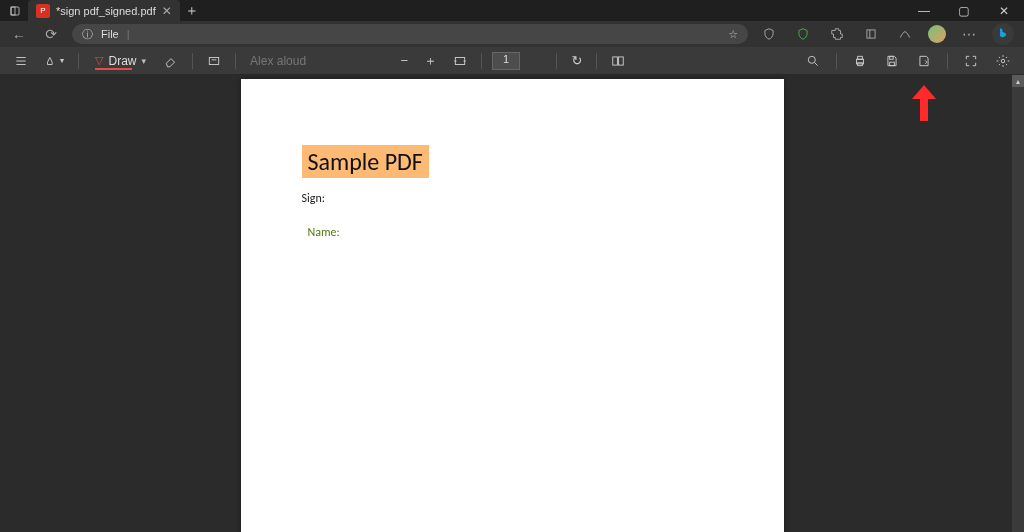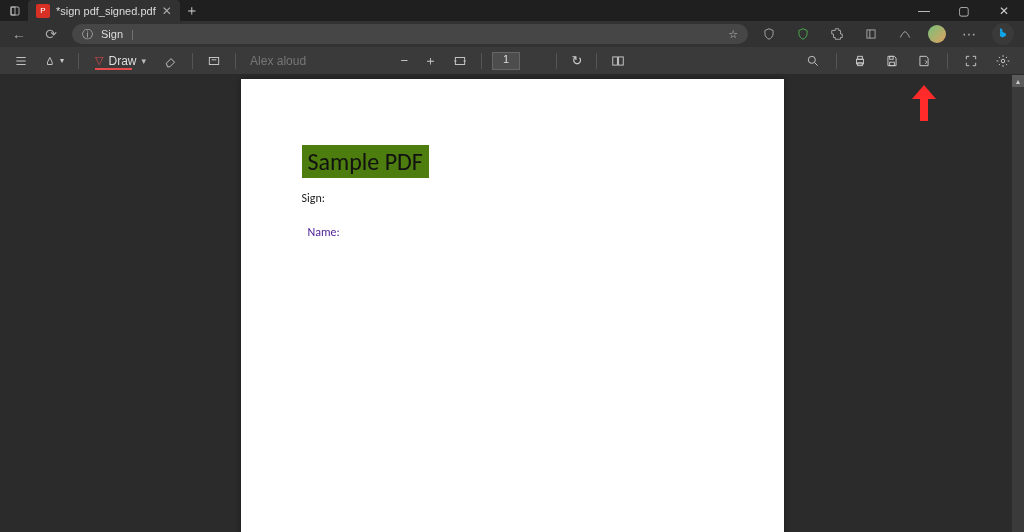--- a/index.html
+++ b/index.html
@@ -123,41 +123,41 @@
     font-family: Calibri, Arial, sans-serif;
   }
   .pdf-title {
     position:absolute;
     top: 66px; left: 61px;
     font-size: 24px;
     font-weight: 500;
     color:#111;
     padding: 2px 6px;
   }
-  .highlight { background: #4d7c0f; }
+  .highlight { background: #fdba74; }
   .sign-row {
     position:absolute;
     top:112px; left:61px;
     display:flex; align-items:flex-end; gap:11px;
     font-size:12px; color:#222;
   }
   .signature {
     font-family: "Brush Script MT", cursive;
     font-size: 20px;
     color:#111;
     position:relative;
     padding:0 4px 2px 4px;
   }
   .signature::after {
     content:""; position:absolute; left:0; right:0; bottom:-2px;
     height:2px; background:#e74a4a; border-radius:2px;
   }
   .name-row {
     position:absolute; top:146px; left:67px;
-    font-size:12px; color:#4c1d95;
+    font-size:12px; color:#4d7c0f;
   }
   .annotation-arrow {
     position:absolute;
     top: 6px;
     left: 906px;
     color:#ff2a2a;
     pointer-events:none;
   }
   .annotation-arrow svg { display:block; }
   svg.ico { width:14px; height:14px; fill:none; stroke:currentColor; stroke-width:1.6; }
@@ -184,21 +184,21 @@
     <div class="win-ctrl">▢</div>
     <div class="win-ctrl">✕</div>
   </div>
 </div>
 
 <div class="addr-bar">
   <div class="addr-btn">←</div>
   <div class="addr-btn">⟳</div>
   <div class="url-field">
     <span class="url-prefix">ⓘ</span>
-    <span>Sign</span>
+    <span>File</span>
     <span class="url-sep">|</span>
     <span style="margin-left:auto;color:#bbb">☆</span>
   </div>
   <div class="addr-right">
     <div class="addr-btn">
       <svg class="ico" viewBox="0 0 24 24">
           <path d="M12 3l7 3v5c0 5-3 8-7 10-4-2-7-5-7-10V6l7-3z"></path>
         </svg>
     </div>
     <div class="addr-btn" style="color:#4caf50">

